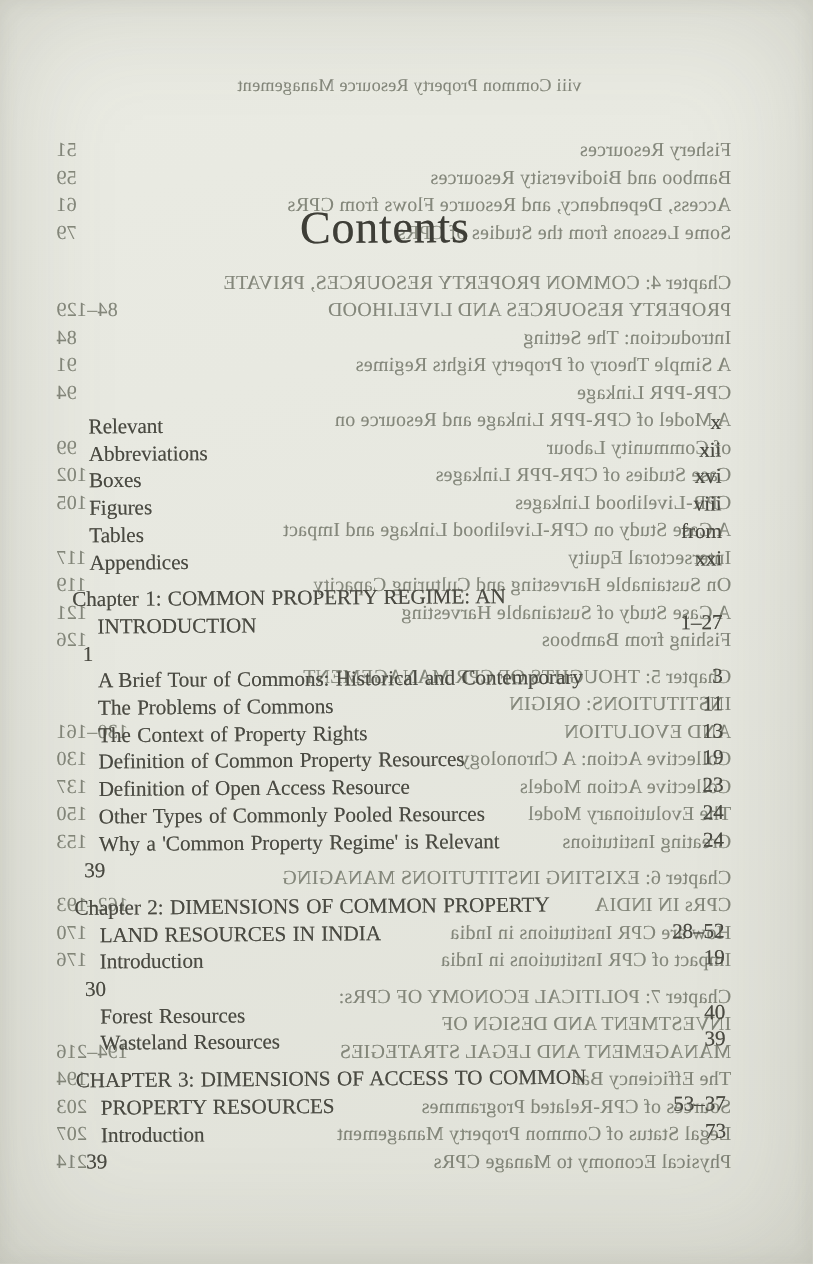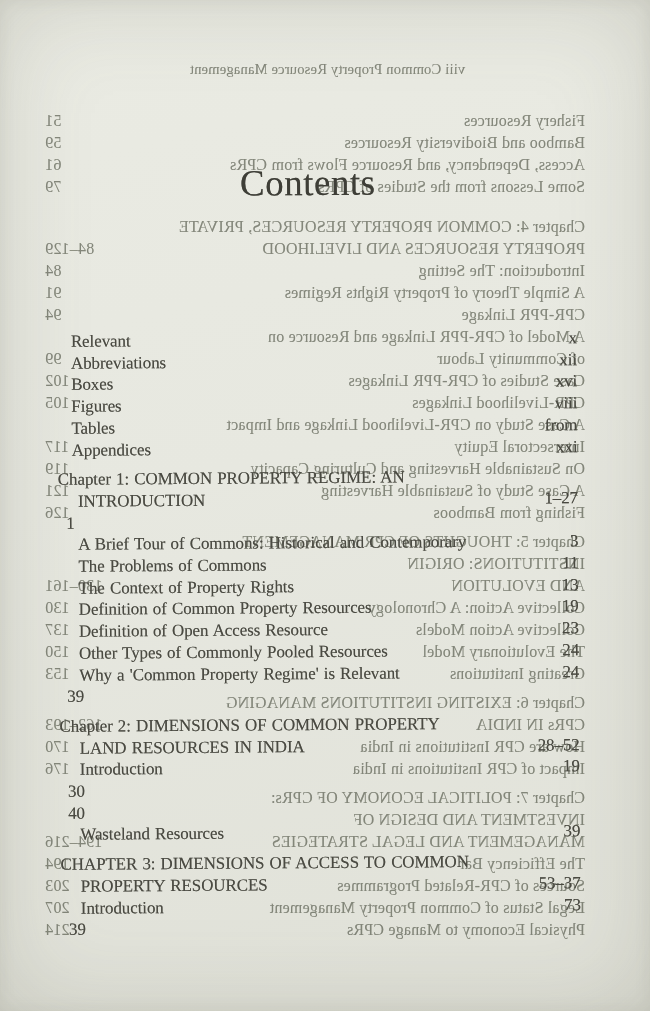--- a/index.html
+++ b/index.html
@@ -275,20 +275,21 @@
           <span class="num">28–52</span>
         </div>
         <div class="row">
           <span class="lbl ind">Introduction</span>
           <span class="num">19</span>
         </div>
         <div class="row">
           <span class="num">30</span>
         </div>
         <div class="row">
+          <span class="lbl ind">Forest Resources</span>
           <span class="num">40</span>
         </div>
         <div class="row">
           <span class="lbl ind">Wasteland Resources</span>
           <span class="num">39</span>
         </div>
       </div>
 
       <div class="chapter">
         <div class="row">

